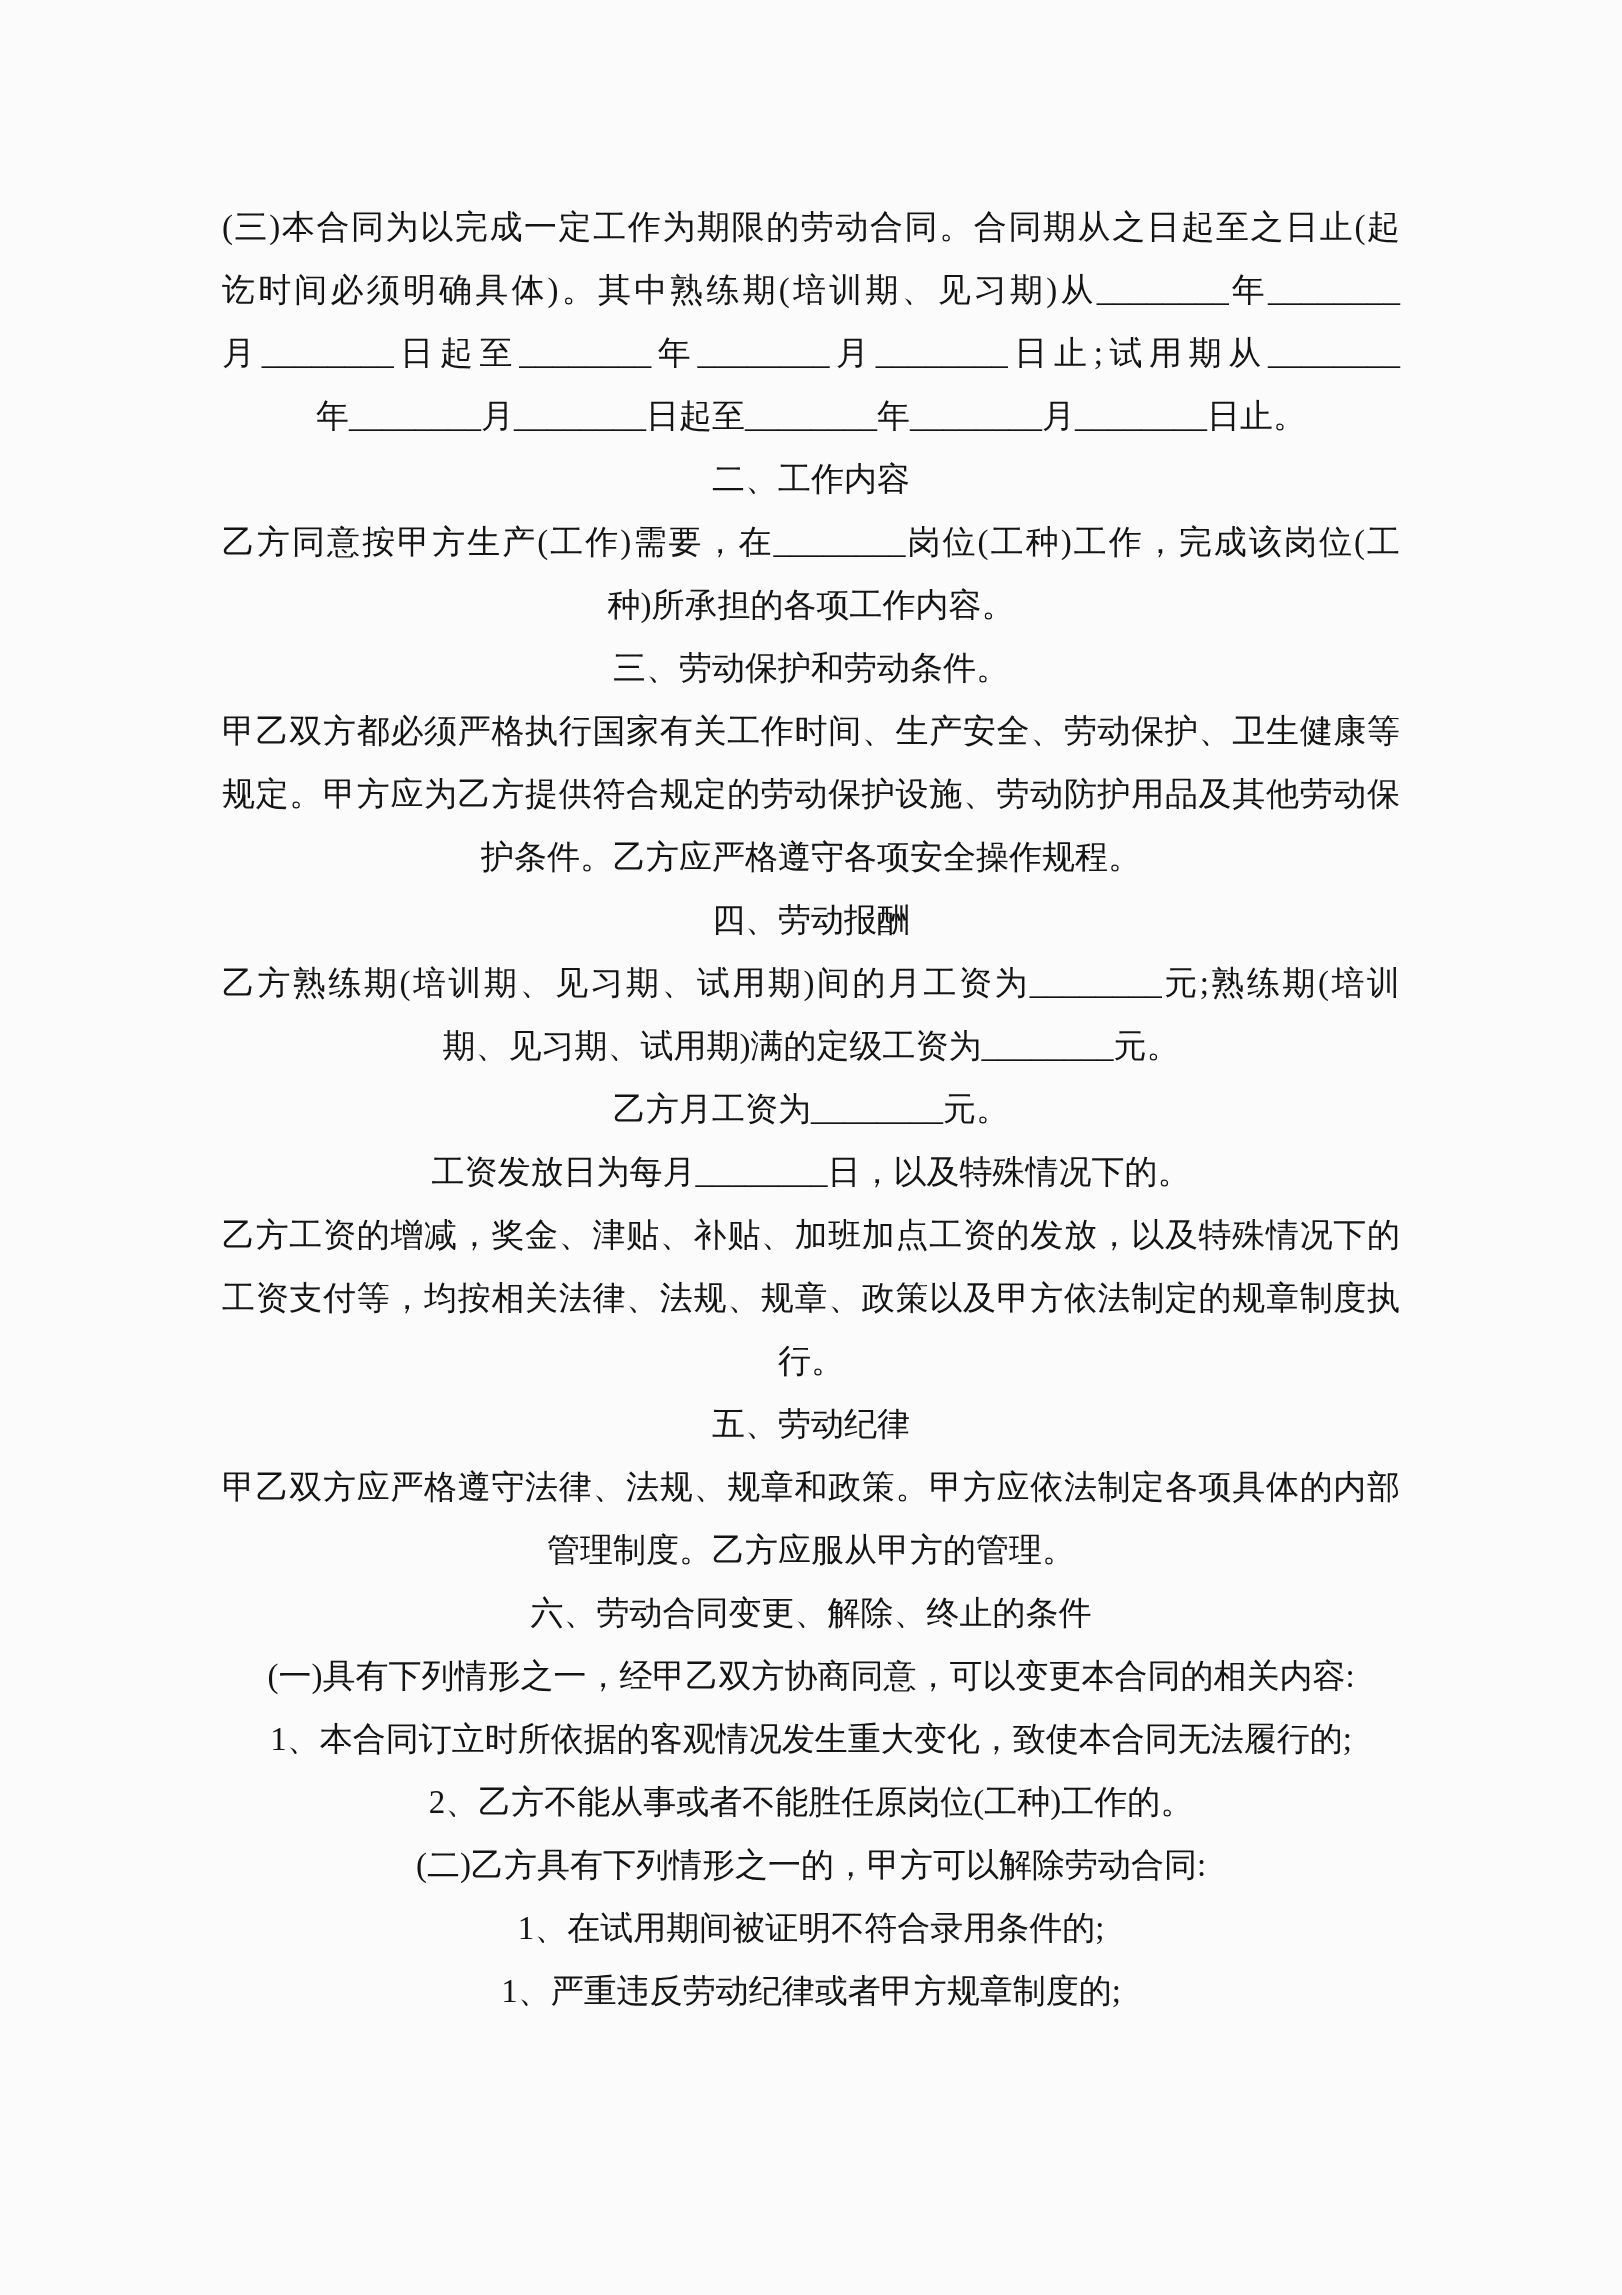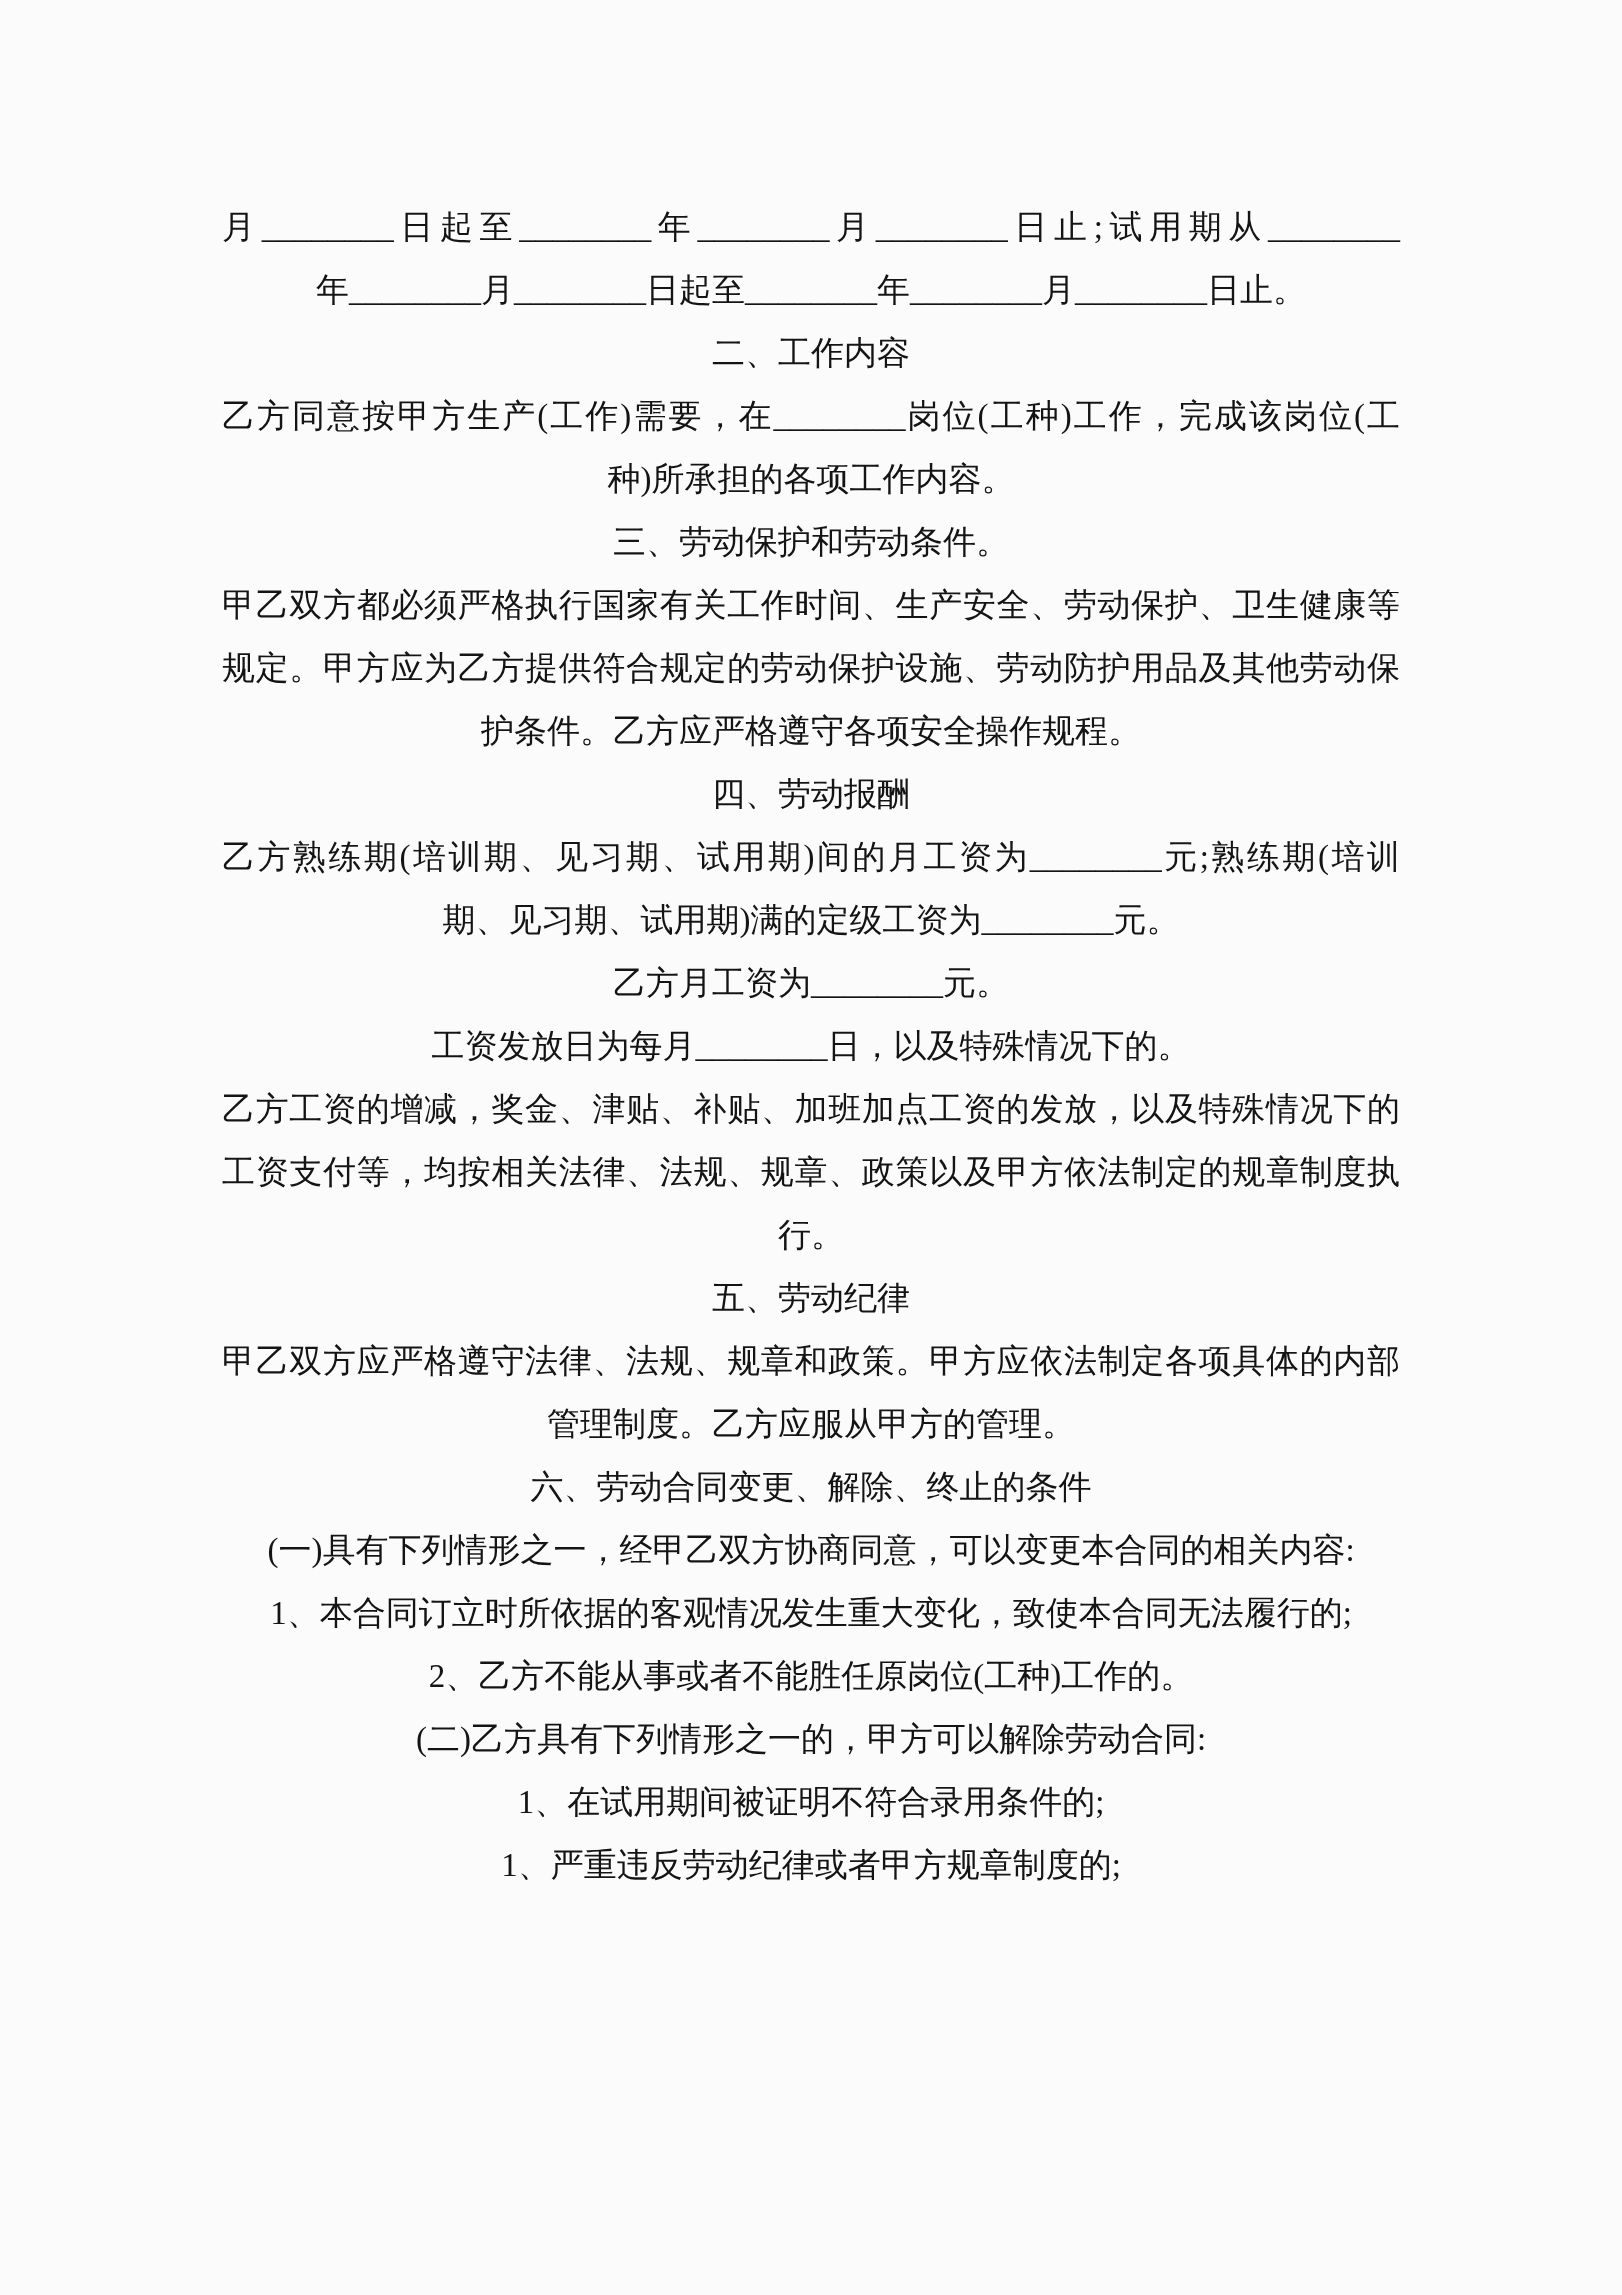--- a/index.html
+++ b/index.html
@@ -38,20 +38,22 @@
   .line.j {
     text-align: justify;
     text-align-last: justify;
   }
 </style>
 </head>
 <body>
 
 <div class="page">
   <div class="content">
+    <div class="line j">(三)本合同为以完成一定工作为期限的劳动合同。合同期从之日起至之日止(起</div>
+    <div class="line j">讫时间必须明确具体)。其中熟练期(培训期、见习期)从________年________</div>
     <div class="line j">月________日起至________年________月________日止;试用期从________</div>
     <div class="line">年________月________日起至________年________月________日止。</div>
     <div class="line">二、工作内容</div>
     <div class="line j">乙方同意按甲方生产(工作)需要，在________岗位(工种)工作，完成该岗位(工</div>
     <div class="line">种)所承担的各项工作内容。</div>
     <div class="line">三、劳动保护和劳动条件。</div>
     <div class="line j">甲乙双方都必须严格执行国家有关工作时间、生产安全、劳动保护、卫生健康等</div>
     <div class="line j">规定。甲方应为乙方提供符合规定的劳动保护设施、劳动防护用品及其他劳动保</div>
     <div class="line">护条件。乙方应严格遵守各项安全操作规程。</div>
     <div class="line">四、劳动报酬</div>

